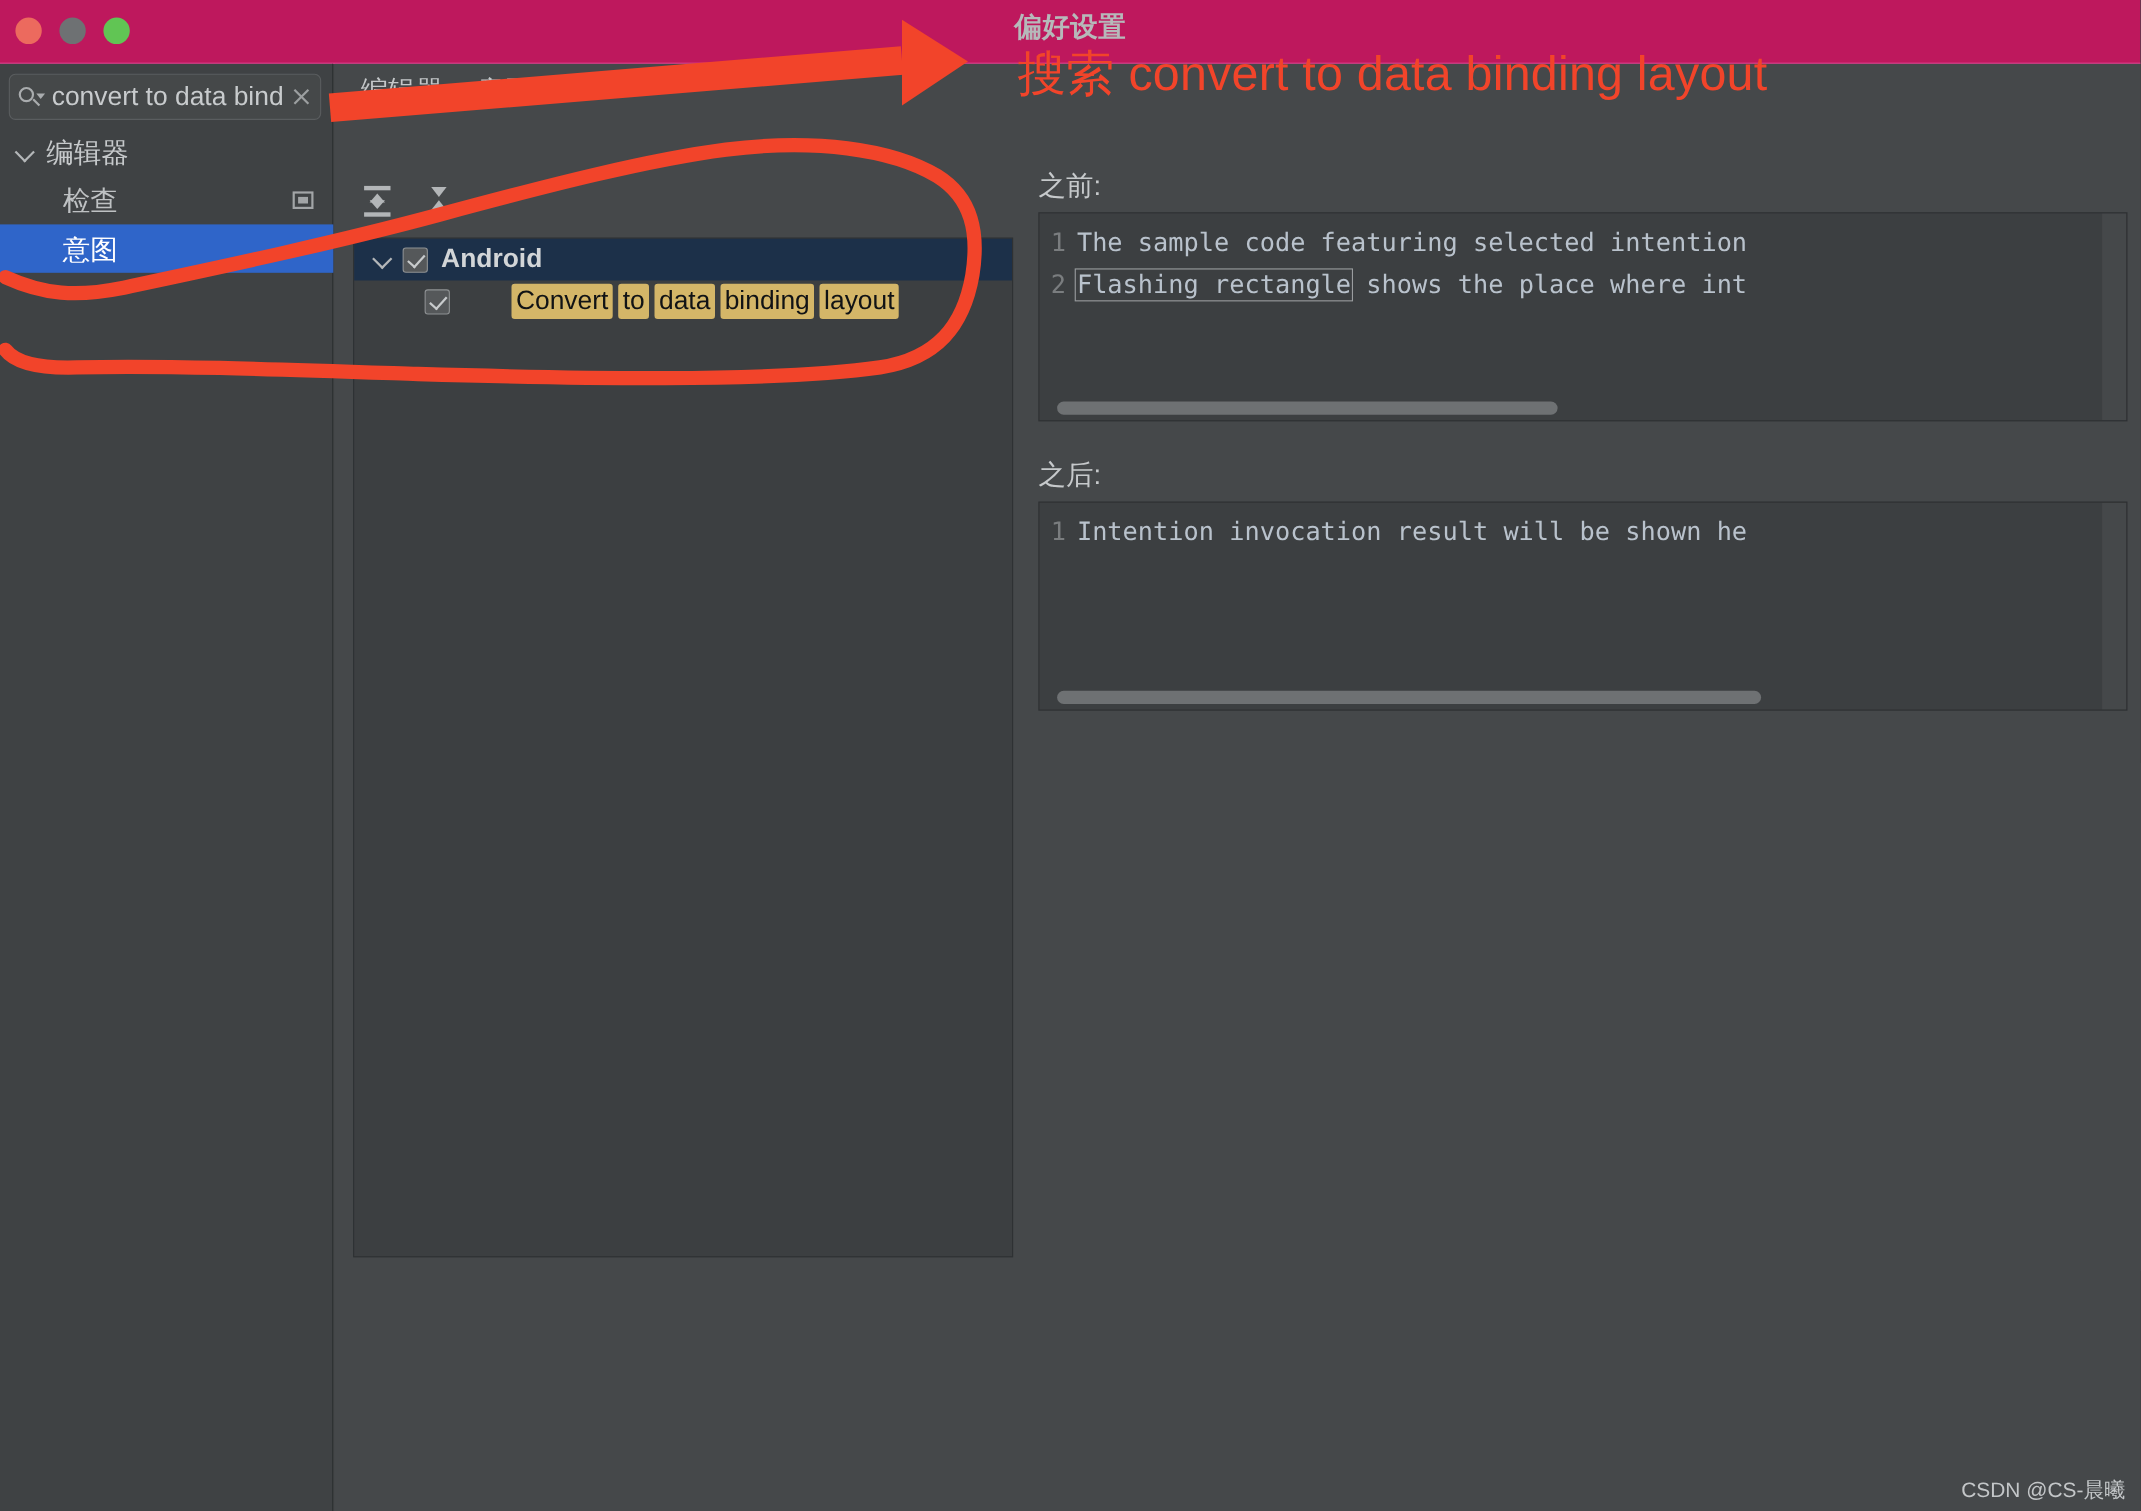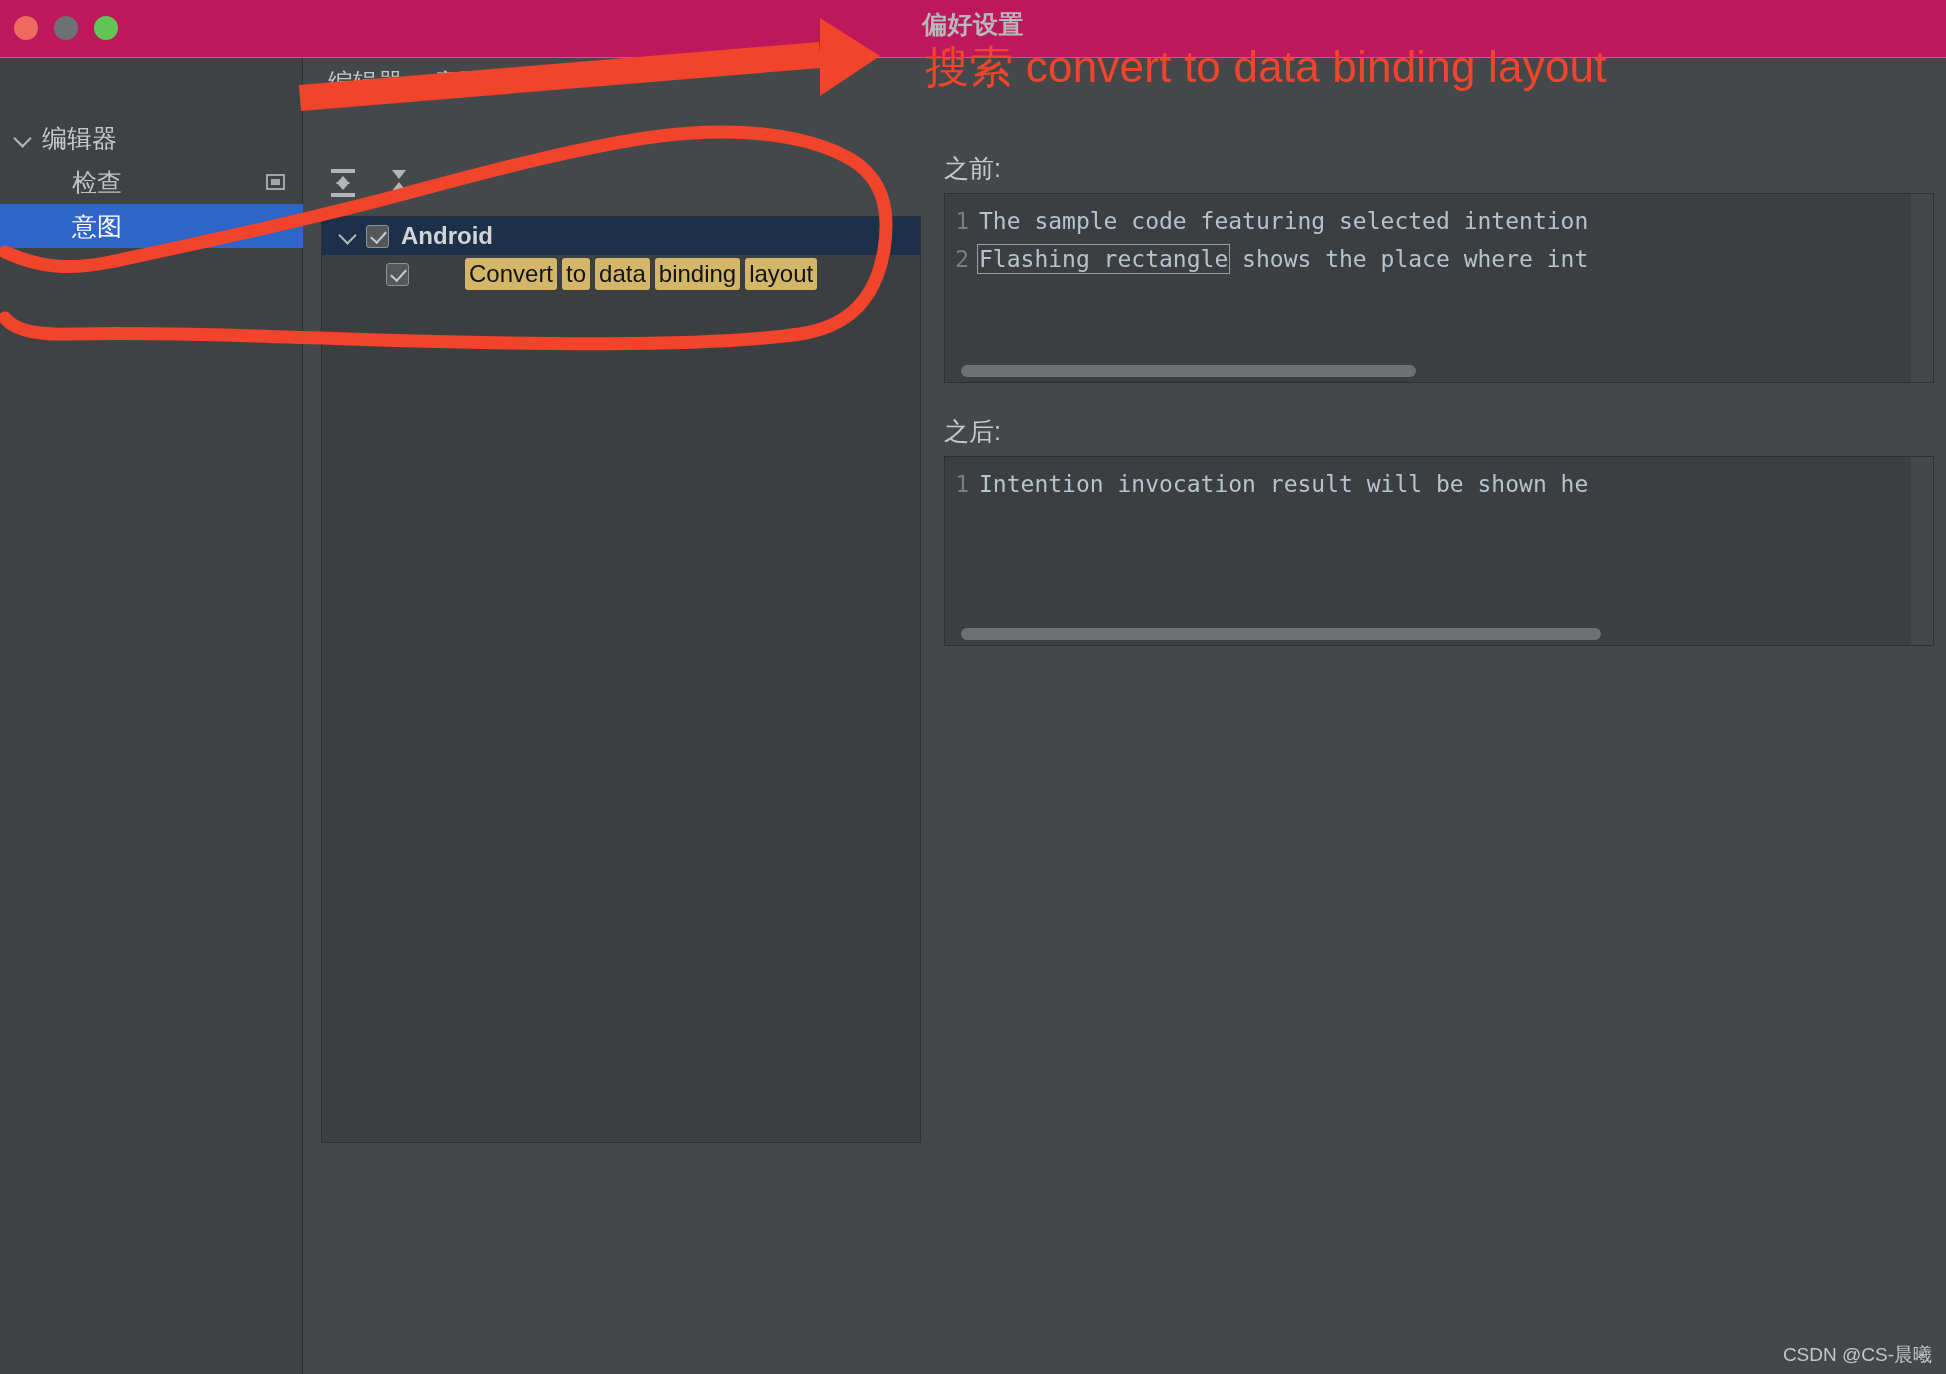--- a/index.html
+++ b/index.html
@@ -75,21 +75,21 @@
     content: ""; position: absolute; left: 6px; top: 7px; width: 11px; height: 11px;
     border-right: 2.4px solid #b4b7b9; border-bottom: 2.4px solid #b4b7b9;
     transform: rotate(45deg);
   }
   .node-root .lbl { color: #c6c9cb; font-size: 25px; padding-left: 6px; }
 
   .side-item {
     position: absolute; left: 0; width: 303px; height: 44px;
     display: flex; align-items: center;
   }
-  .side-item .lbl { color: #bec1c3; font-size: 25px; padding-left: 72px; }
+  .side-item .lbl { color: #bec1c3; font-size: 25px; padding-left: 57px; }
   .side-item.selected { background: #2f65c9; }
   .side-item.selected .lbl { color: #ffffff; }
   .side-badge {
     position: absolute; right: 18px; top: 14px; width: 19px; height: 16px;
     border: 2px solid #a2a5a7;
   }
   .side-badge:after {
     content: ""; position: absolute; left: 3px; top: 3px; width: 9px; height: 6px;
     background: #a2a5a7;
   }
@@ -209,20 +209,29 @@
   <div class="titlebar">
     <div class="traffic">
       <div class="dot red"></div>
       <div class="dot yellow"></div>
       <div class="dot green"></div>
     </div>
     <div class="win-title">偏好设置</div>
   </div>
 
   <div class="sidebar">
+    <div class="side-search">
+      <span class="mag">
+        <span class="ring"></span>
+          <span class="handle"></span>
+          <span class="caret"></span>
+      </span>
+      <span class="val">convert to data bind</span>
+      <span class="xbtn"></span>
+    </div>
 
     <div class="tree-node node-root">
       <span class="chev"></span>
       <span class="lbl">编辑器</span>
     </div>
 
     <div class="side-item" style="top:102px;">
       <span class="lbl">检查</span>
       <span class="side-badge"></span>
     </div>

